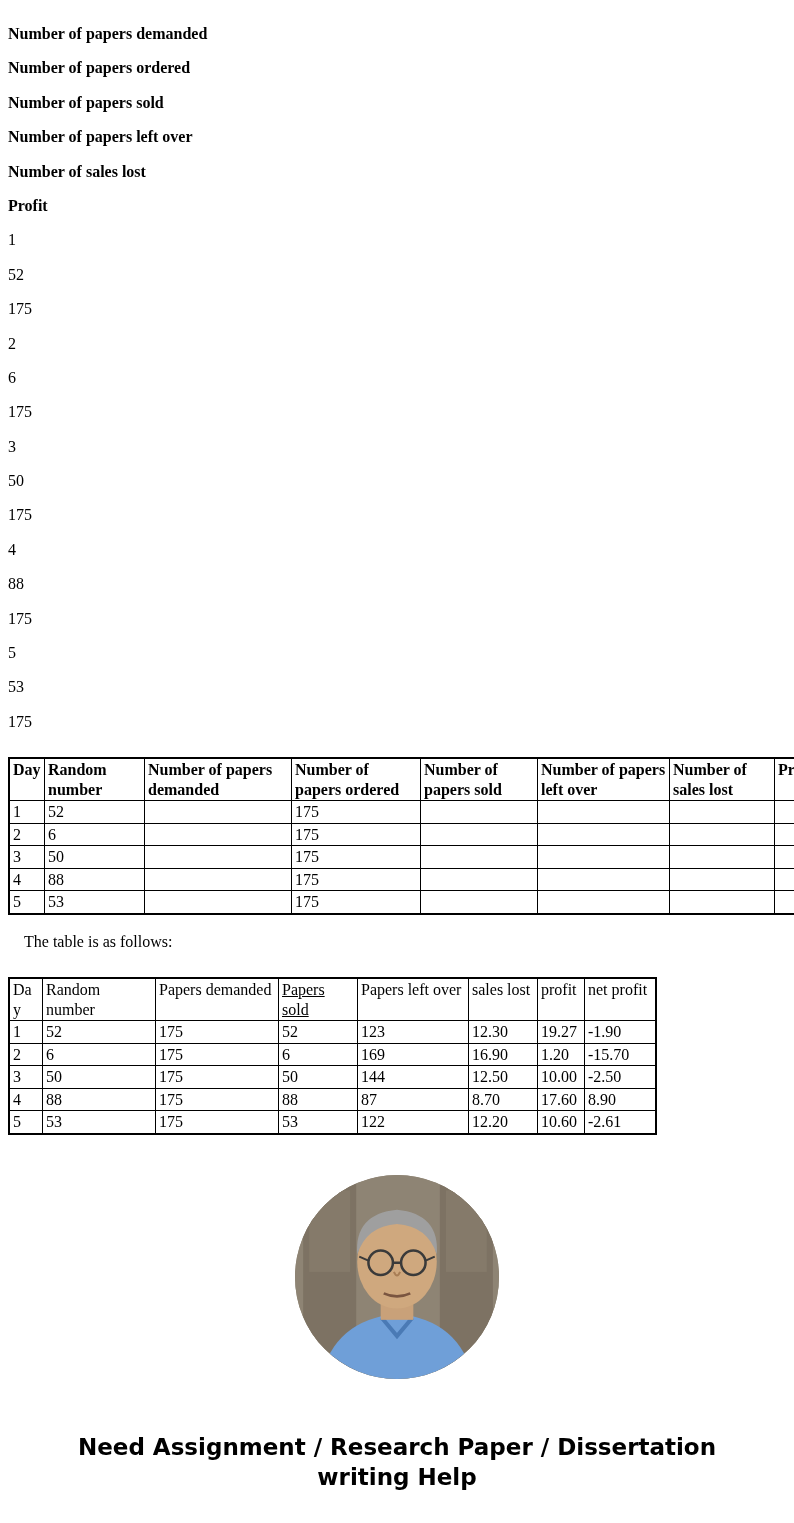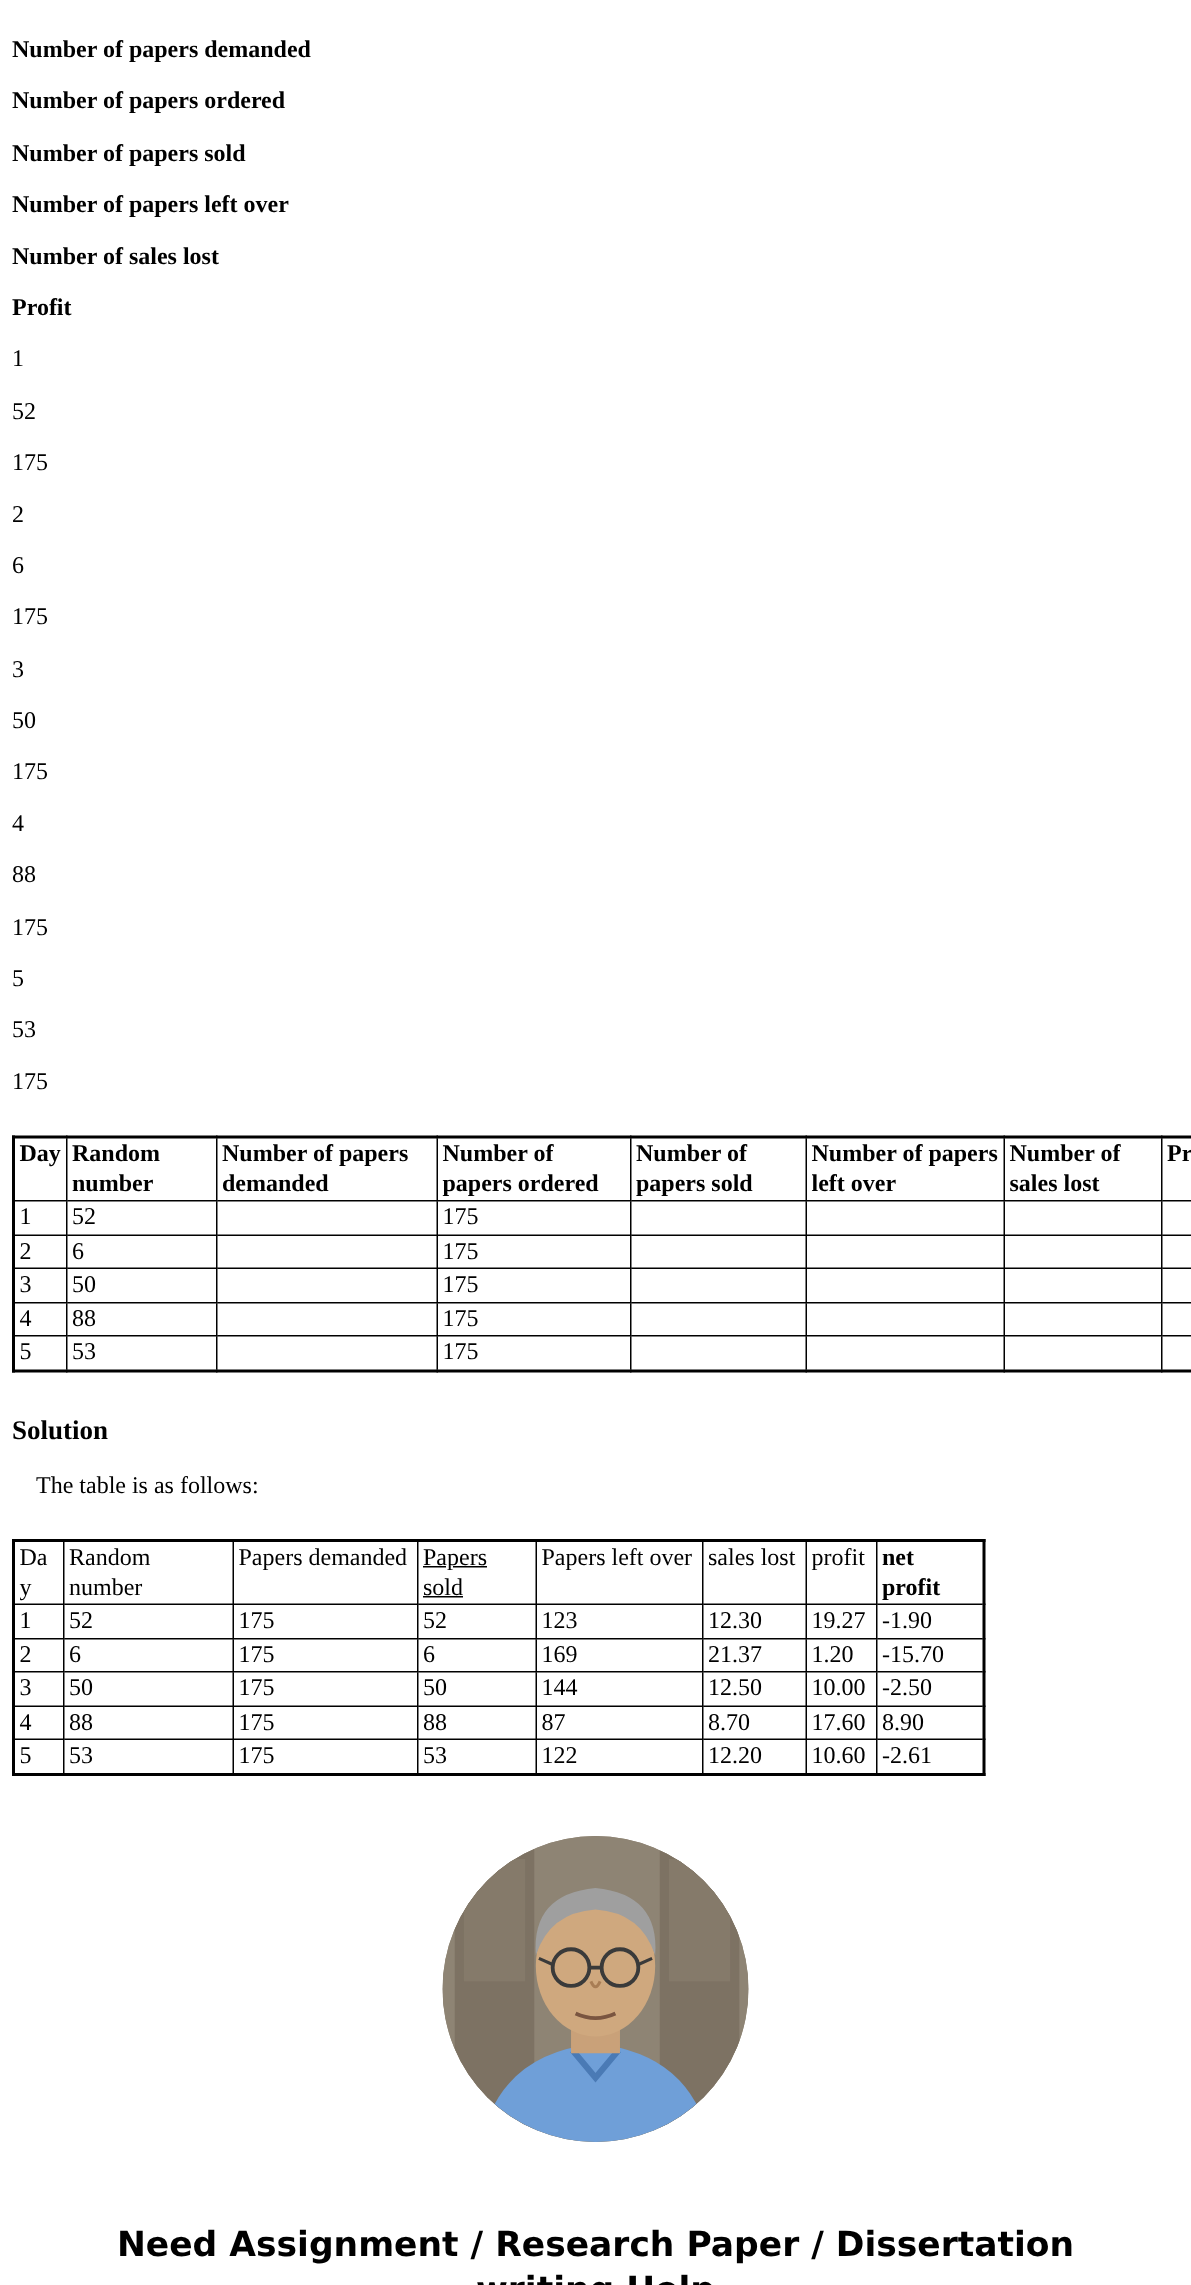--- a/index.html
+++ b/index.html
@@ -59,21 +59,21 @@
 
   #table2 { width: 609px; }
   #table2 th { font-weight: normal; }
   #table2 th:nth-child(1) { width: 26px; }
   #table2 th:nth-child(2) { width: 106px; }
   #table2 th:nth-child(3) { width: 116px; }
   #table2 th:nth-child(4) { width: 72px; text-decoration: underline; }
   #table2 th:nth-child(5) { width: 104px; }
   #table2 th:nth-child(6) { width: 62px; margin-left: 47px; }
   #table2 th:nth-child(7) { width: 40px; }
-  #table2 th:nth-child(8) { width: 64px; font-weight: bold; }
+  #table2 th:nth-child(8) { width: 64px; }
 
   .avatar-wrap {
     text-align: center;
     margin-top: 40px;
   }
   .avatar {
     display: inline-block;
     width: 204px;
     height: 204px;
     border-radius: 50%;
@@ -183,21 +183,20 @@
           <td></td>
           <td>175</td>
           <td></td>
           <td></td>
           <td></td>
           <td></td>
         </tr>
       </tbody>
   </table>
 
-  <div class="solution-heading">Solution</div>
   <p class="solution-intro">The table is as follows:</p>
 
   <table id="table2">
     <thead>
         <tr>
           <th>Day</th>
           <th>Random number</th>
           <th>Papers demanded</th>
           <th>Papers sold</th>
           <th>Papers left over</th>
@@ -216,21 +215,21 @@
           <td>12.30</td>
           <td>19.27</td>
           <td>-1.90</td>
         </tr>
         <tr>
           <td>2</td>
           <td>6</td>
           <td>175</td>
           <td>6</td>
           <td>169</td>
-          <td>21.37</td>
+          <td>16.90</td>
           <td>1.20</td>
           <td>-15.70</td>
         </tr>
         <tr>
           <td>3</td>
           <td>50</td>
           <td>175</td>
           <td>50</td>
           <td>144</td>
           <td>12.50</td>

